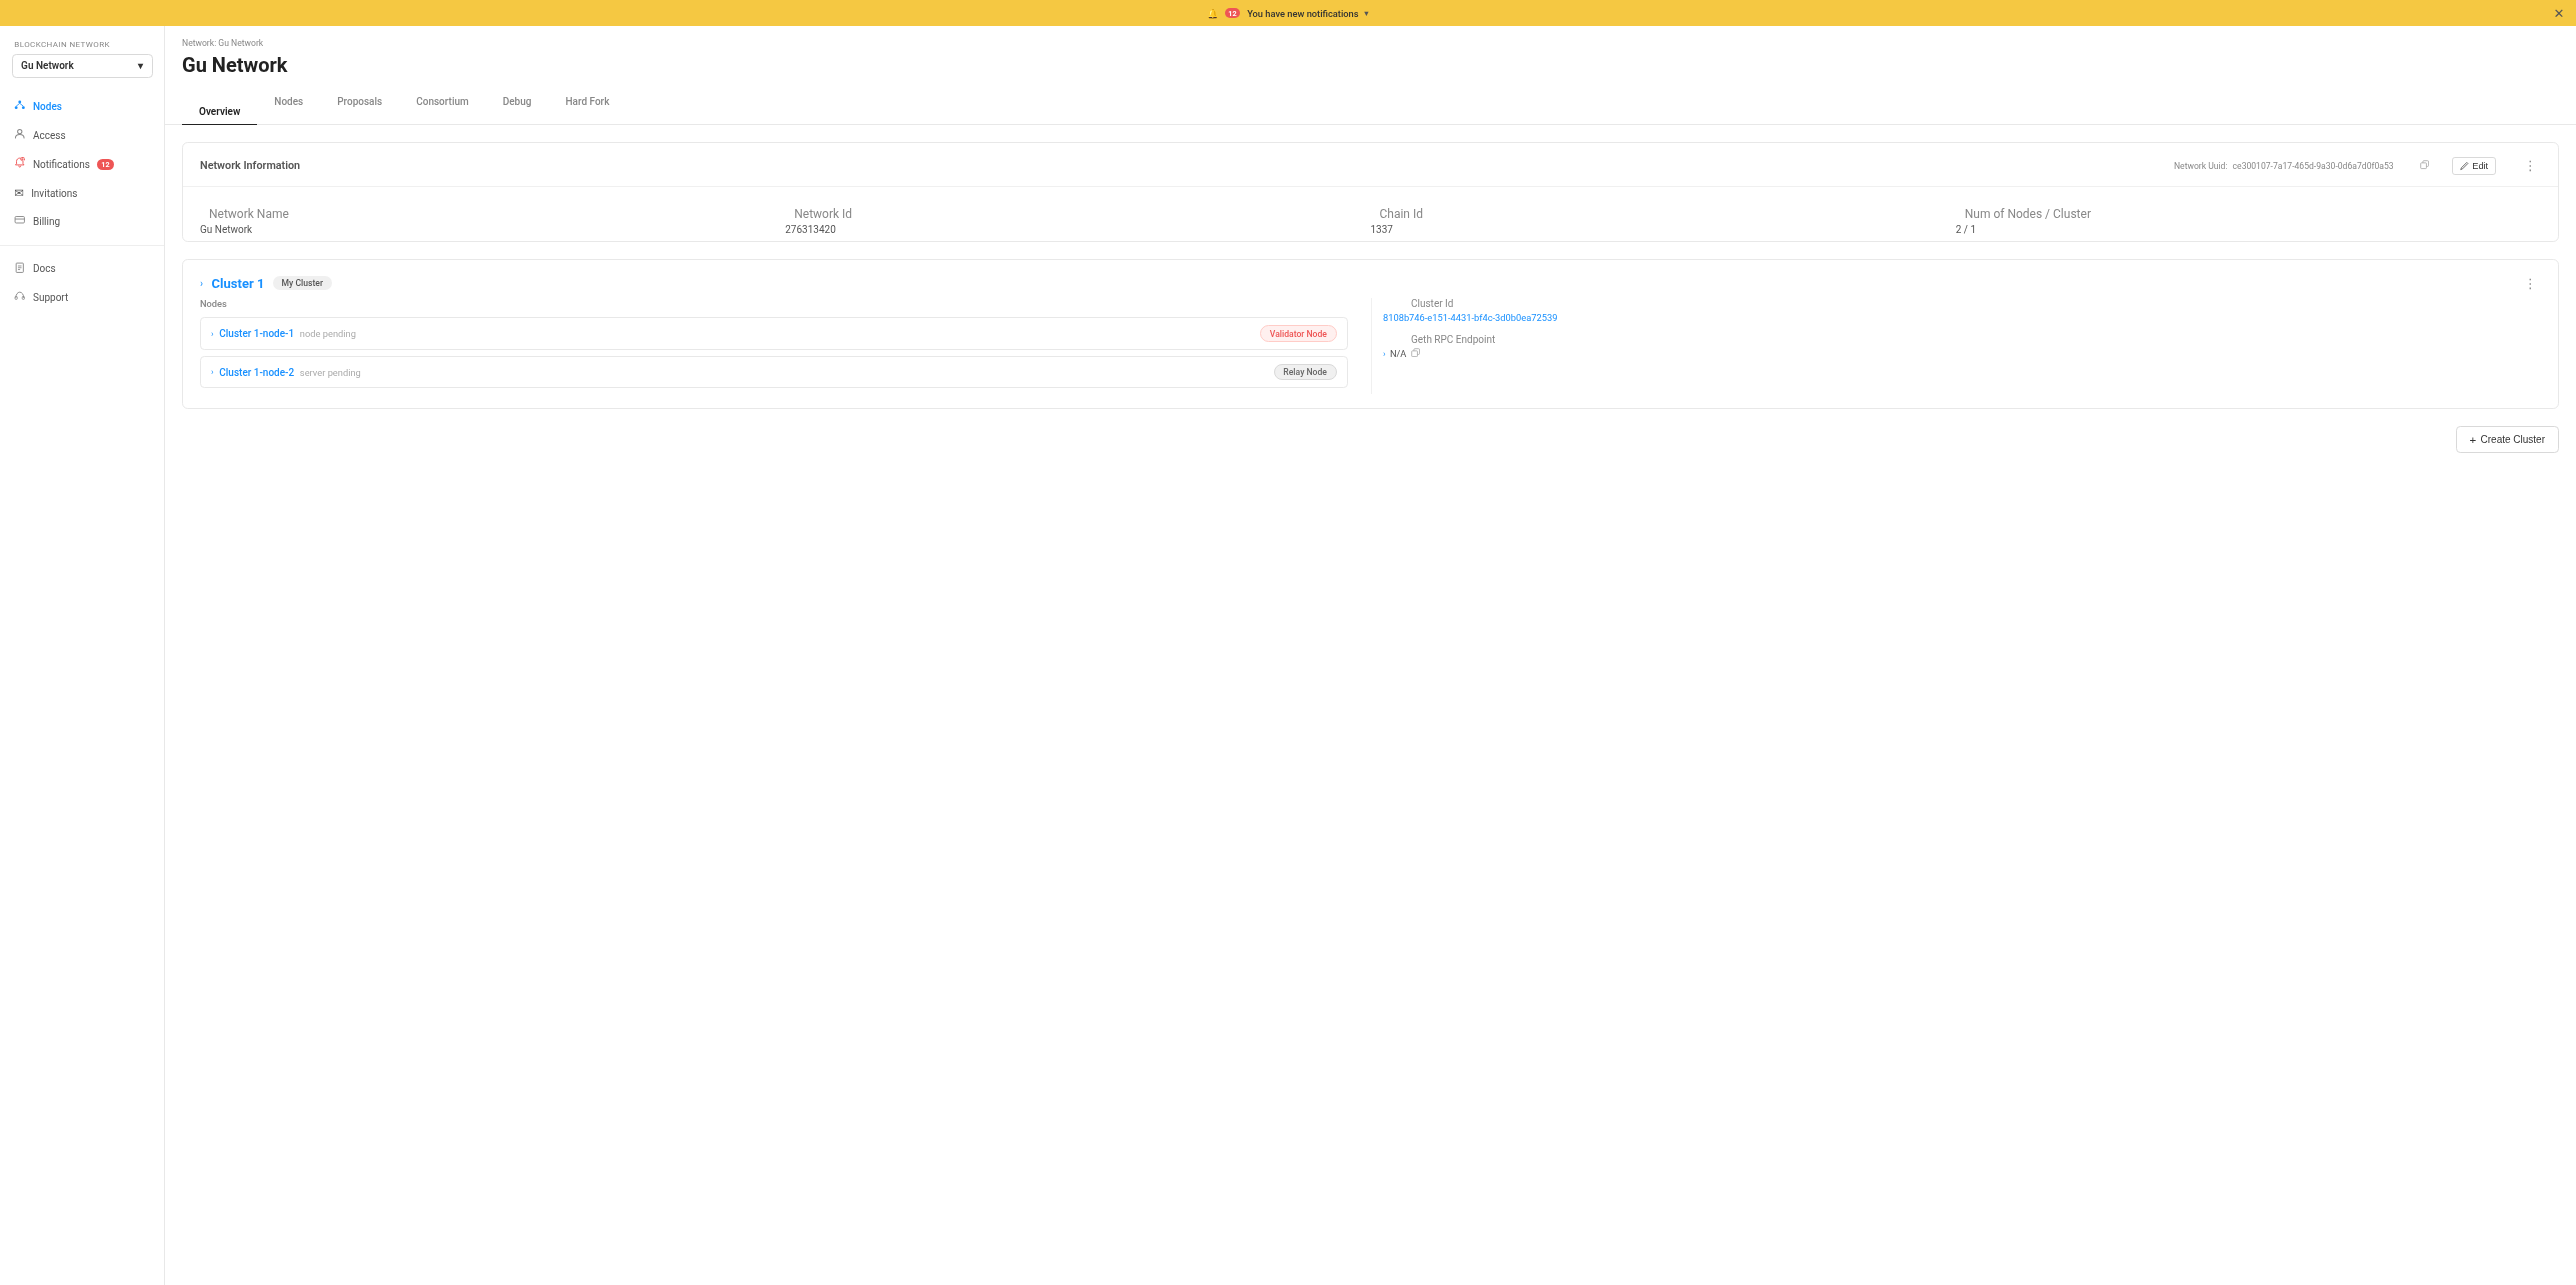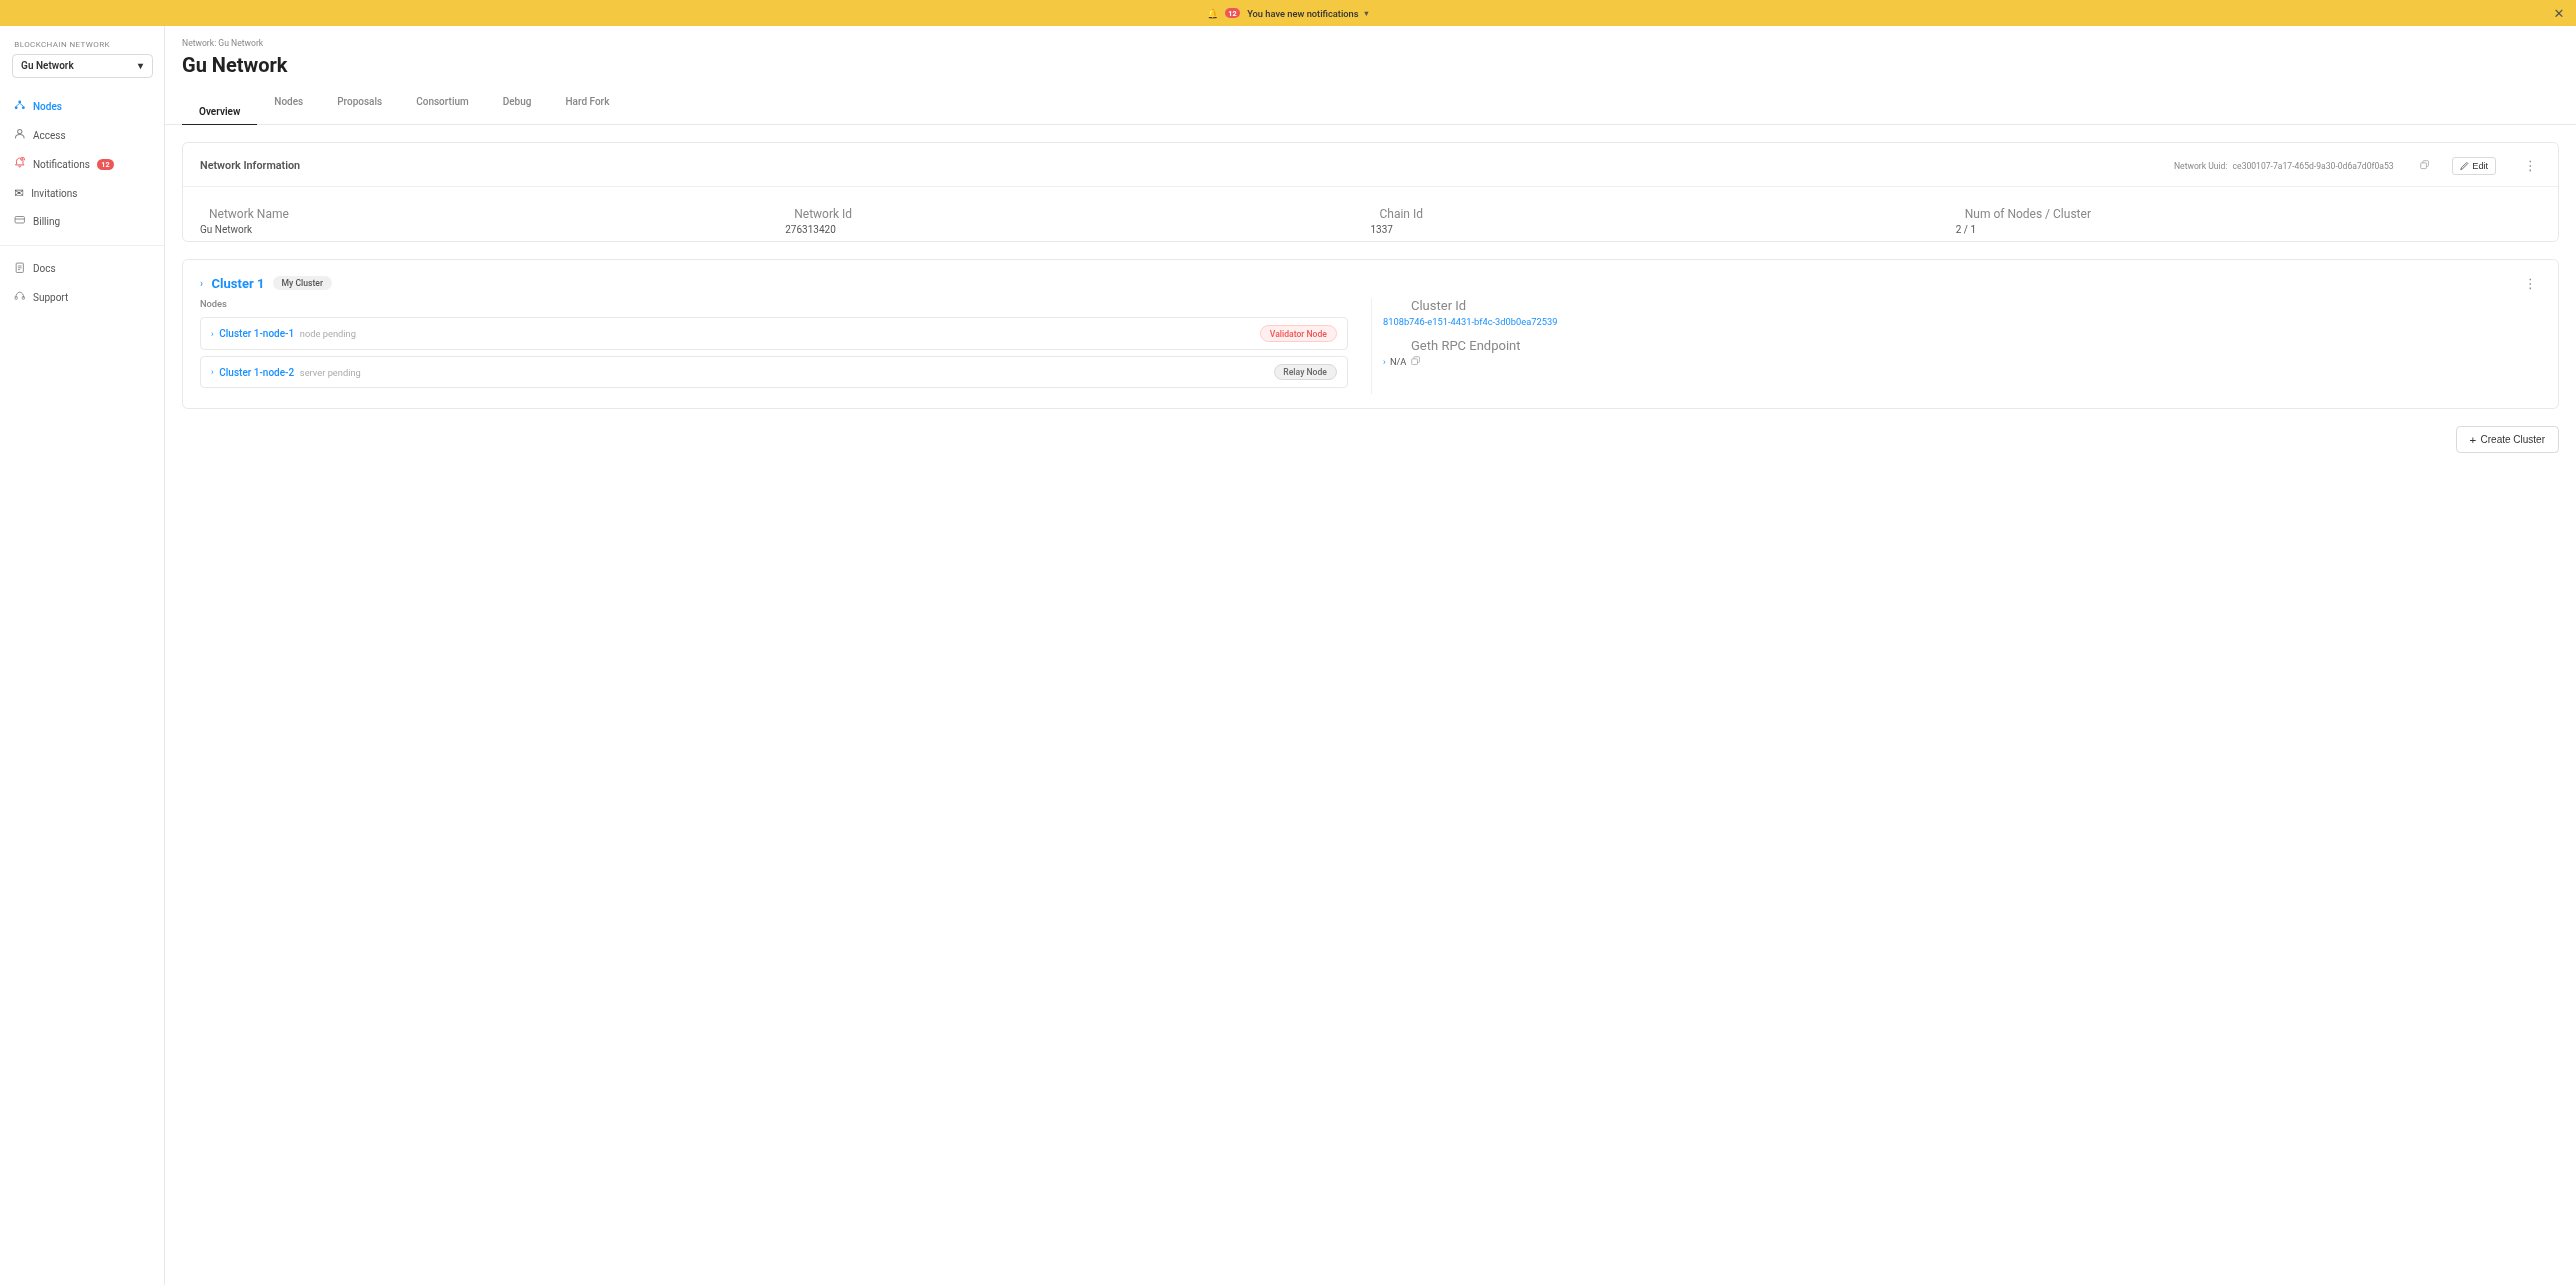--- a/index.html
+++ b/index.html
@@ -316,21 +316,21 @@
 
     
     .cluster-info-section {
       padding-left: 11.5px;
       border-left: 0.7px solid #f0f0f0;
     }
     .cluster-info-field {
       margin-bottom: 11.5px;
     }
     .cluster-info-label {
-      font-size: 13px;
+      font-size: 10px;
       color: #888;
       margin-bottom: 2.9px;
       padding-left: 28px;
     }
     .cluster-info-value {
       font-size: 9.3px;
       color: #555;
     }
     .cluster-info-value.uuid {
       color: #1890ff;

